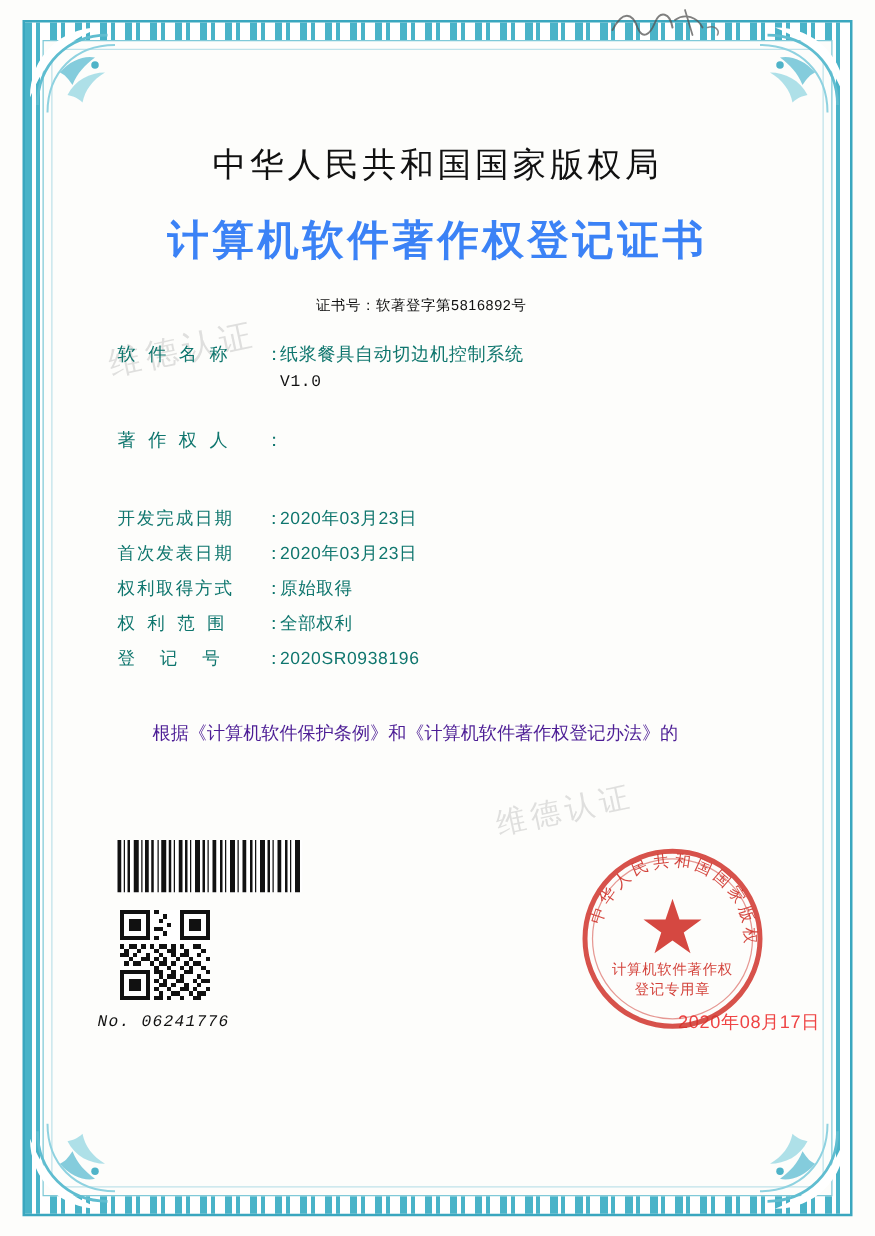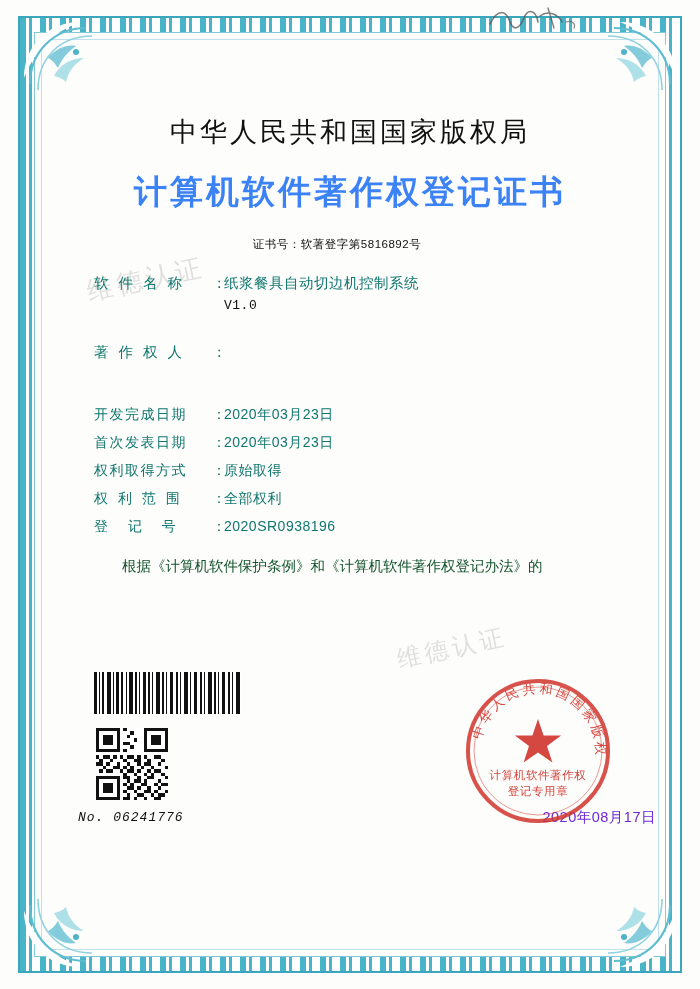--- a/index.html
+++ b/index.html
@@ -129,27 +129,27 @@
     font-family: "Liberation Mono", monospace;
     letter-spacing: .5px;
   }
 
   .block-gap { height: 34px; }
 
   .field-row.small { font-size: 14px; margin-top: 10px; }
   .field-row.small .field-label { width: 118px; letter-spacing: 1.5px; }
 
   .paragraph {
-    margin-top: 15px;
+    margin-top: 36px;
     padding-left: 42px;
     padding-right: 36px;
     font-size: 14.5px;
     line-height: 30px;
     text-align: justify;
-    color: #14532d;
+    color: #4c1d95;
   }
   .paragraph .indent { display: inline-block; width: 28px; }
 
   
   .barcode {
     position: absolute;
     left: 92px; top: 672px;
     width: 150px; height: 42px;
   }
   .barcode-num {
@@ -163,21 +163,21 @@
   }
   .qr {
     position: absolute;
     left: 96px; top: 728px;
     width: 72px; height: 72px;
   }
   .issue-date {
     position: absolute;
     right: 44px; top: 808px;
     font-size: 14.5px;
-    color: #6d28d9;
+    color: #ef4444;
     letter-spacing: .5px;
   }
 
   
   .seal {
     position: absolute;
     right: 86px; top: 675px;
     width: 152px; height: 152px;
   }
   .seal svg { display: block; }

